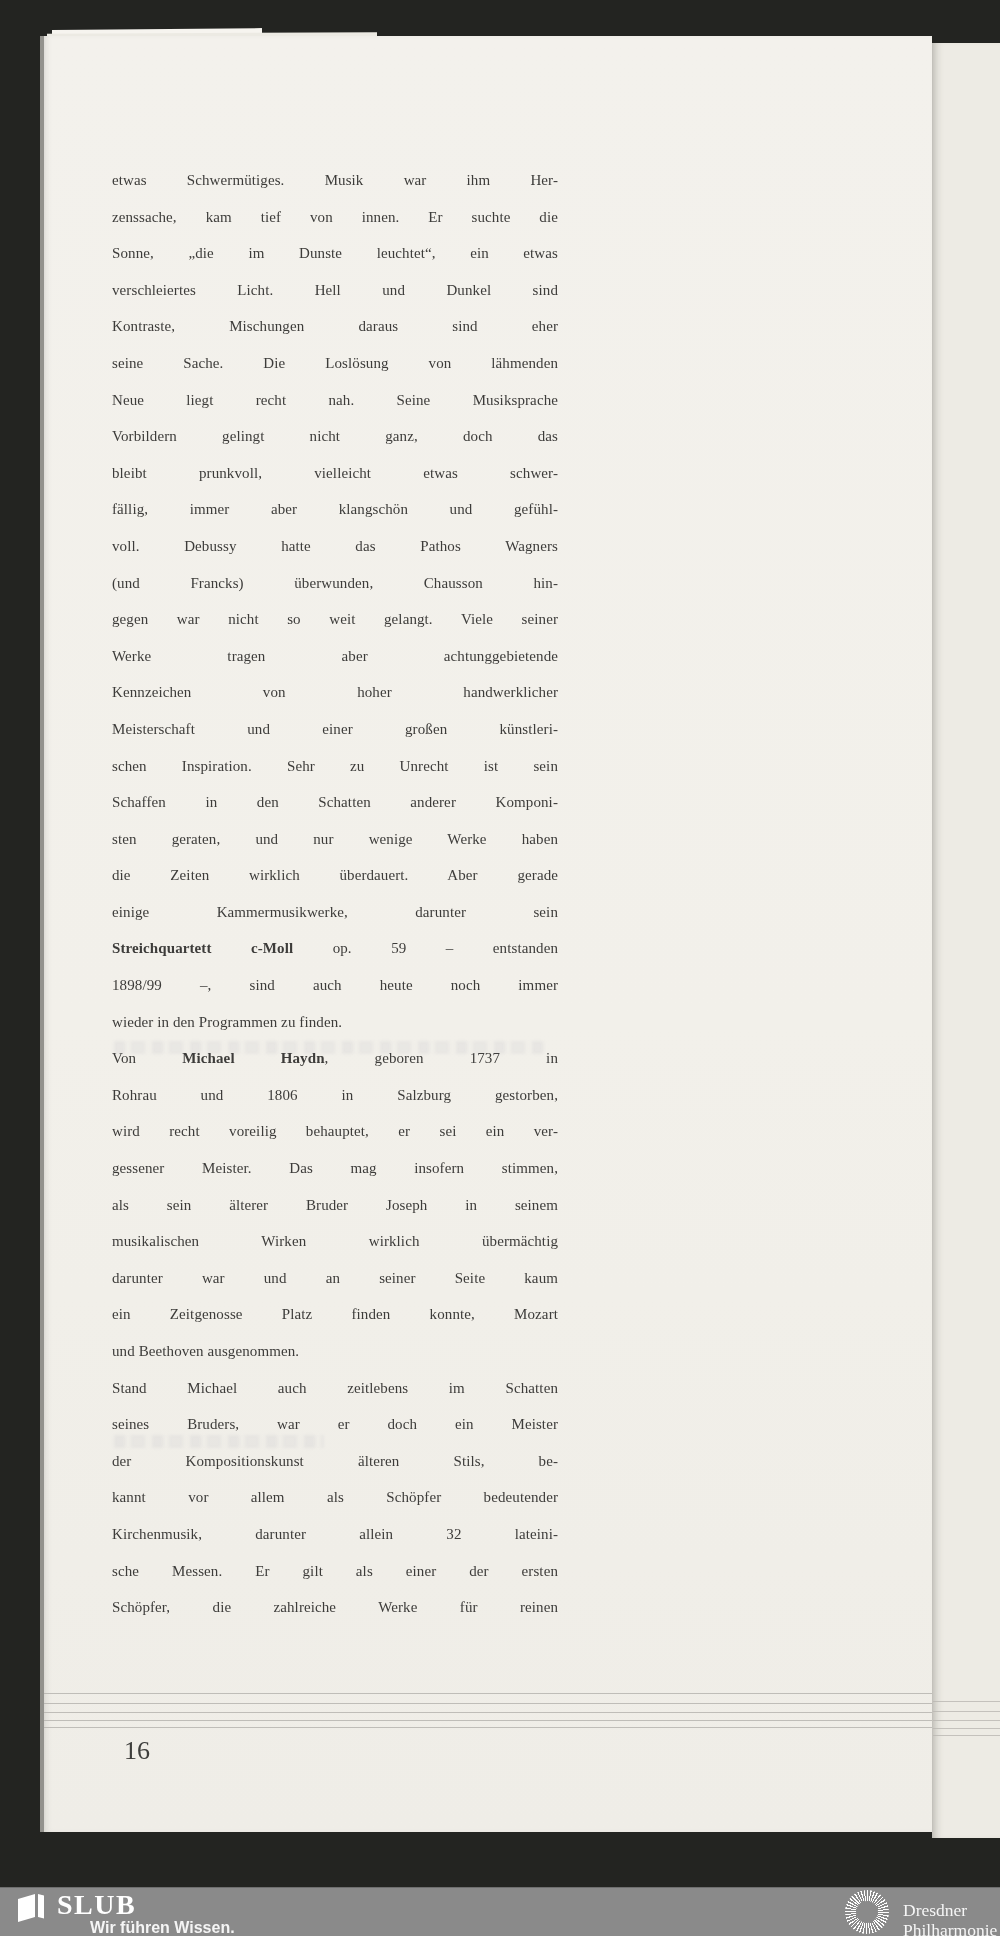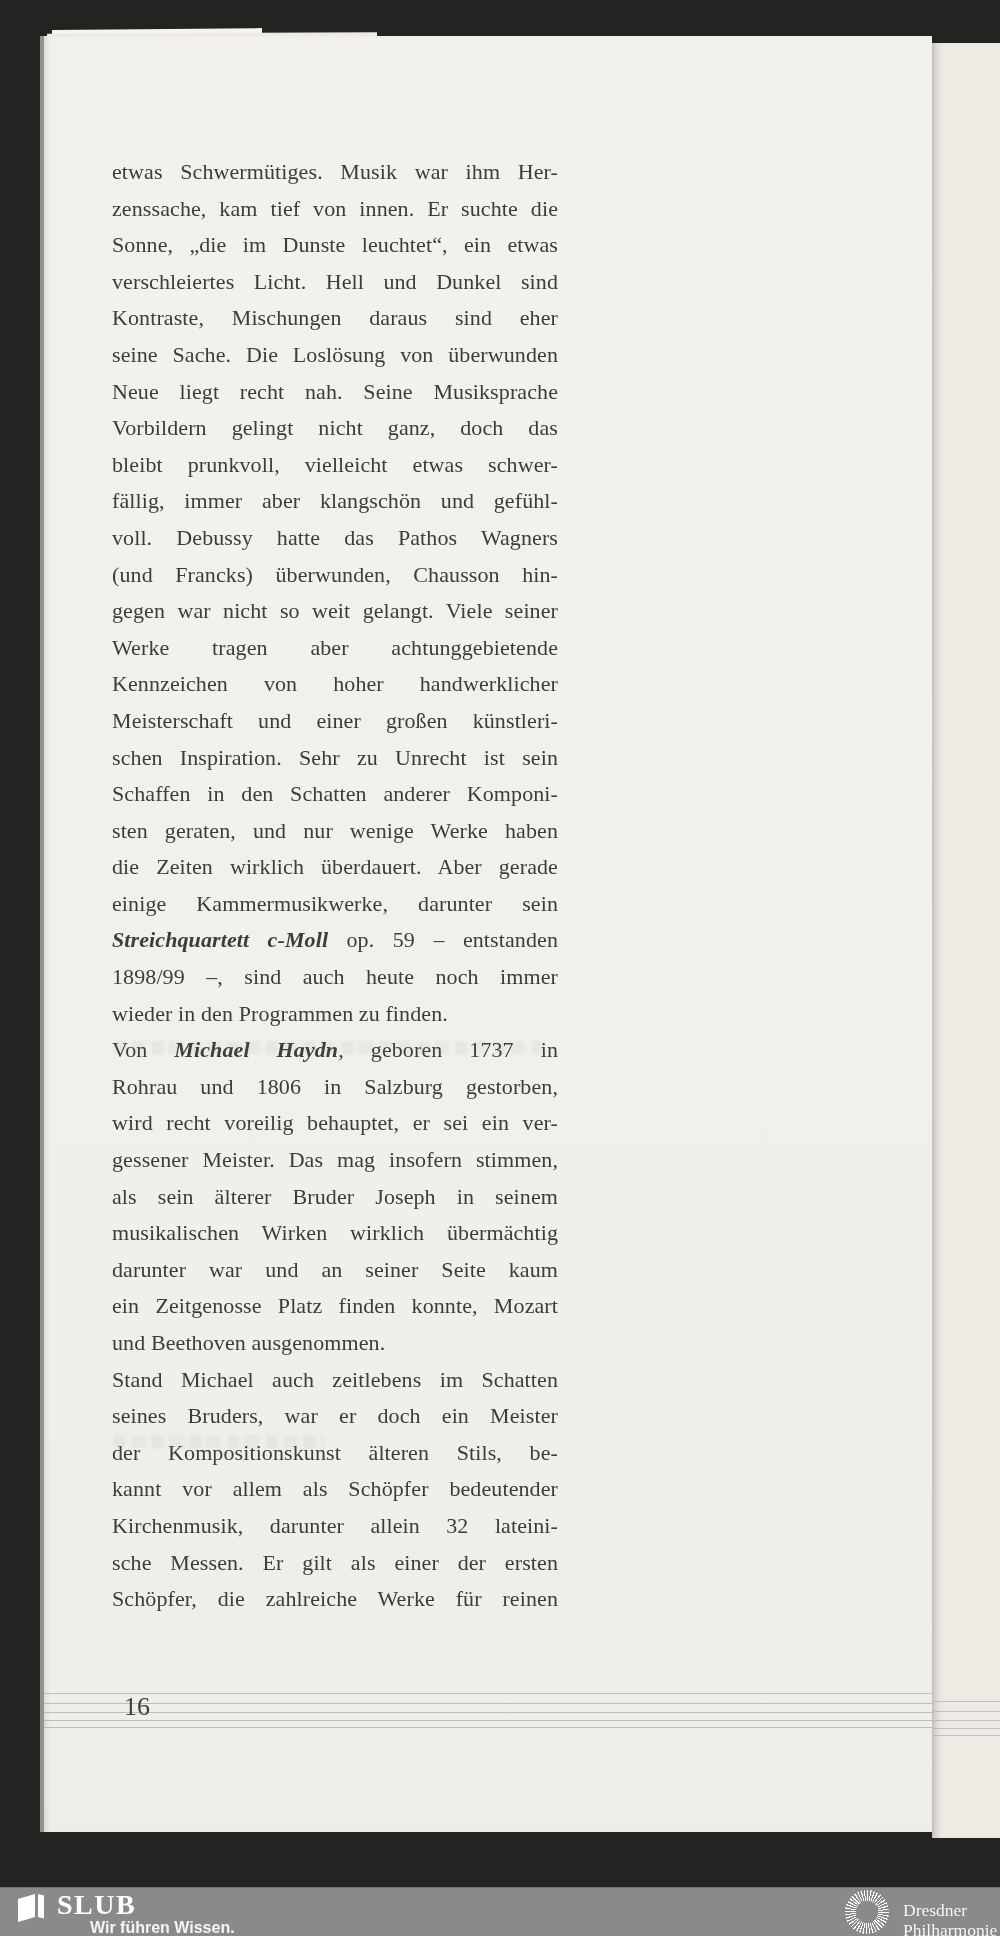--- a/index.html
+++ b/index.html
@@ -16,42 +16,42 @@
   }
   .page-edge-strip1{position:absolute;left:52px;top:29px;width:210px;height:8px;background:#f6f4ef;transform:rotate(-.5deg);}
   .page-edge-strip2{position:absolute;left:47px;top:33px;width:330px;height:5px;background:#eceae3;transform:rotate(-.3deg);}
   .page{
     position:absolute;left:44px;top:36px;width:888px;height:1796px;
     background:linear-gradient(180deg,#f3f1ec 0%,#f2f0ea 55%,#efede7 100%);
     box-shadow:-4px 0 0 rgba(222,220,213,.6), inset 5px 0 9px -6px rgba(70,70,65,.28);
   }
   
   .textblock{
-    position:absolute;left:68px;top:118px;width:446px;
-    font-size:22px;line-height:36.6px;color:#3d3c3a;
+    position:absolute;left:68px;top:126px;width:446px;
+    font-size:15px;line-height:36.6px;color:#3d3c3a;
     letter-spacing:.1px;
   }
   .para + .para{}
   .line{text-align:justify;text-align-last:justify;}
   .line.no-just{text-align-last:left;}
-  .b{font-weight:bold;font-style:italic;}
+  .b{font-weight:bold;}
   
   .bleed{
     position:absolute;height:13px;opacity:.55;filter:blur(1.6px);
     background:repeating-linear-gradient(90deg,rgba(125,125,150,.16) 0 11px,rgba(125,125,150,.03) 11px 17px,rgba(125,125,150,.14) 17px 31px,rgba(125,125,150,.02) 31px 38px);
   }
   .bleed1{left:70px;top:1005px;width:432px;}
   .bleed2{left:70px;top:1399px;width:210px;}
   
   .rules{position:absolute;left:0;width:888px;}
   .rules .rl{position:absolute;left:0;width:100%;height:1px;background:#b6b4af;opacity:.85;}
   .rules-sliver{position:absolute;left:933px;width:67px;}
   .rules-sliver .rl{position:absolute;left:0;width:100%;height:1px;background:#b9b7b1;opacity:.8;}
   .page-number{
-    position:absolute;left:80px;top:1656px;
+    position:absolute;left:80px;top:1700px;
     font-size:26px;color:#3e3e3c;
   }
   
   .footer{
     position:absolute;left:0;top:1887px;width:1000px;height:49px;
     background:#8a8a8a;border-top:1px solid #6e6e6e;box-sizing:border-box;
   }
   .slub-icon{position:absolute;left:16px;top:4px;width:30px;height:30px;}
   .slub-word{
     position:absolute;left:57px;top:1px;
@@ -87,21 +87,21 @@
 
 <div class="page">
 
   <div class="textblock">
       <div class="para">
         <div class="line"><span>etwas Schwermütiges. Musik war ihm Her-</span></div>
         <div class="line"><span>zenssache, kam tief von innen. Er suchte die</span></div>
         <div class="line"><span>Sonne, „die im Dunste leuchtet“, ein etwas</span></div>
         <div class="line"><span>verschleiertes Licht. Hell und Dunkel sind</span></div>
         <div class="line"><span>Kontraste, Mischungen daraus sind eher</span></div>
-        <div class="line"><span>seine Sache. Die Loslösung von überwunden</span></div>
+        <div class="line"><span>seine Sache. Die Loslösung von lähmenden</span></div>
         <div class="line"><span>Neue liegt recht nah. Seine Musiksprache</span></div>
         <div class="line"><span>Vorbildern gelingt nicht ganz, doch das</span></div>
         <div class="line"><span>bleibt prunkvoll, vielleicht etwas schwer-</span></div>
         <div class="line"><span>fällig, immer aber klangschön und gefühl-</span></div>
         <div class="line"><span>voll. Debussy hatte das Pathos Wagners</span></div>
         <div class="line"><span>(und Francks) überwunden, Chausson hin-</span></div>
         <div class="line"><span>gegen war nicht so weit gelangt. Viele seiner</span></div>
         <div class="line"><span>Werke tragen aber achtunggebietende</span></div>
         <div class="line"><span>Kennzeichen von hoher handwerklicher</span></div>
         <div class="line"><span>Meisterschaft und einer großen künstleri-</span></div>

